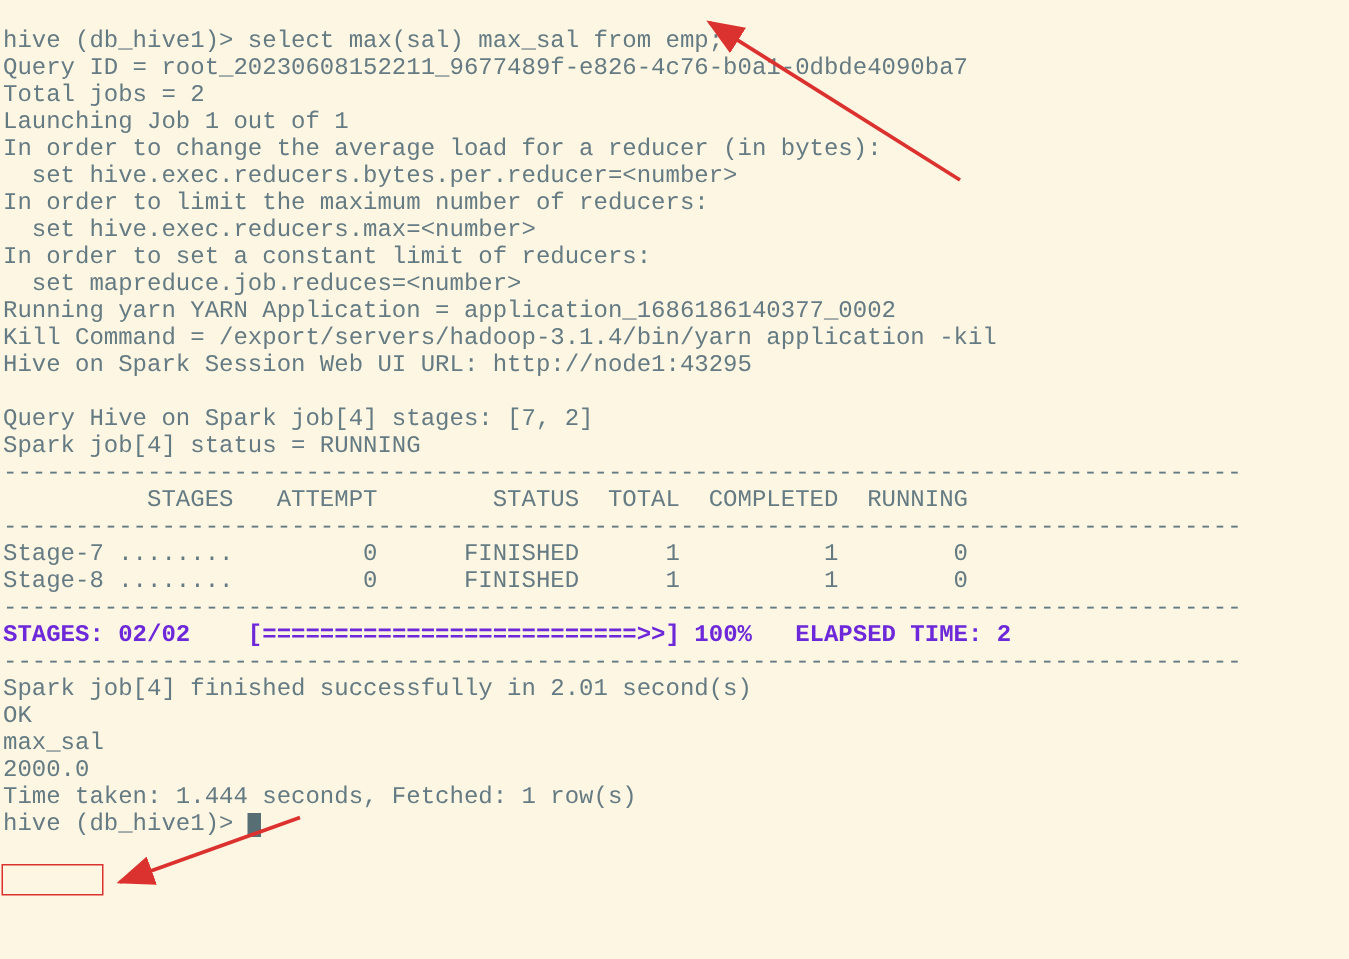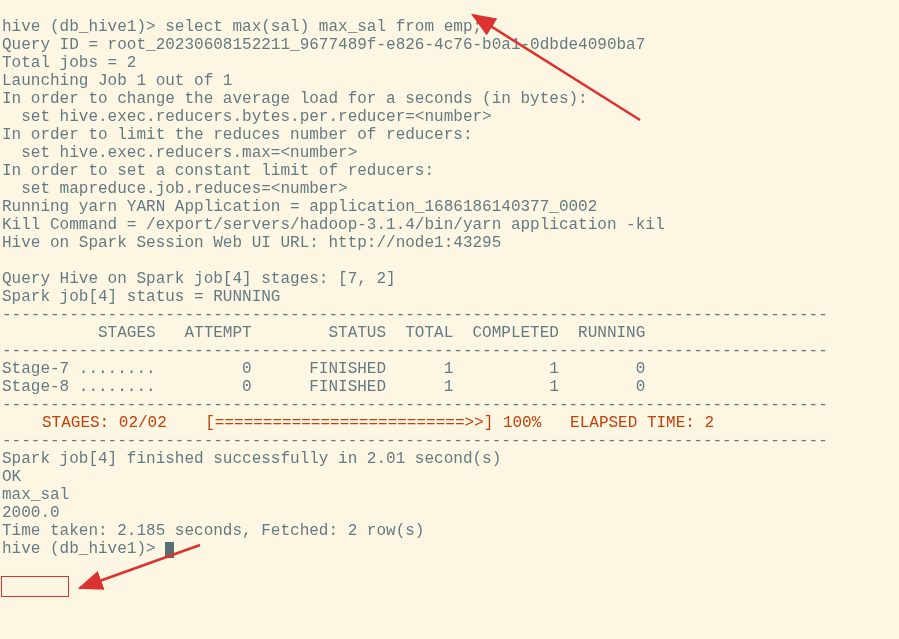--- a/index.html
+++ b/index.html
@@ -14,23 +14,22 @@
     color: #657b83;
     overflow: hidden;
     position: relative;
   }
   .terminal {
     white-space: pre;
     position: relative;
     padding: 0 2px;
   }
   .red-text {
-    color: #c2410c;
-    font-weight: normal;
-    margin-left: 40px;
+    color: #6d28d9;
+    font-weight: bold;
   }
   .cursor {
     display: inline-block;
     width: 9px;
     height: 16px;
     background: #586e75;
     vertical-align: text-bottom;
   }
   .highlight-box {
     position: absolute;
@@ -46,23 +45,23 @@
   }
 </style>
 </head>
 <body>
 
 <div class="terminal">
 <span>hive (db_hive1)&gt; select max(sal) max_sal from emp;</span>
 <span>Query ID = root_20230608152211_9677489f-e826-4c76-b0a1-0dbde4090ba7</span>
 <span>Total jobs = 2</span>
 <span>Launching Job 1 out of 1</span>
-<span>In order to change the average load for a seconds (in bytes):</span>
+<span>In order to change the average load for a reducer (in bytes):</span>
 <span>  set hive.exec.reducers.bytes.per.reducer=&lt;number&gt;</span>
-<span>In order to limit the reduces number of reducers:</span>
+<span>In order to limit the maximum number of reducers:</span>
 <span>  set hive.exec.reducers.max=&lt;number&gt;</span>
 <span>In order to set a constant limit of reducers:</span>
 <span>  set mapreduce.job.reduces=&lt;number&gt;</span>
 <span>Running yarn YARN Application = application_1686186140377_0002</span>
 <span>Kill Command = /export/servers/hadoop-3.1.4/bin/yarn application -kil</span>
 <span>Hive on Spark Session Web UI URL: http://node1:43295</span>
 <span></span>
 <span>Query Hive on Spark job[4] stages: [7, 2]</span>
 <span>Spark job[4] status = RUNNING</span>
 <span>--------------------------------------------------------------------------------------</span>
@@ -70,21 +69,21 @@
 <span>--------------------------------------------------------------------------------------</span>
 <span>Stage-7 ........         0      FINISHED      1          1        0</span>
 <span>Stage-8 ........         0      FINISHED      1          1        0</span>
 <span>--------------------------------------------------------------------------------------</span>
 <span class="red-text"><span>STAGES: 02/02    </span><span>[==========================&gt;&gt;] 100%   ELAPSED TIME: 2</span></span>
 <span>--------------------------------------------------------------------------------------</span>
 <span>Spark job[4] finished successfully in 2.01 second(s)</span>
 <span>OK</span>
 <span>max_sal</span>
 <span>2000.0</span>
-<span>Time taken: 2.185 seconds, Fetched: 2 row(s)</span>
+<span>Time taken: 1.444 seconds, Fetched: 1 row(s)</span>
 <span><span>hive (db_hive1)&gt; </span><span class="cursor"></span></span>
 </div>
 
 <div class="highlight-box" style="left:1px; top:576px; width:66px; height:19px;"></div>
 
 <svg class="overlay" width="899" height="639">
   <defs>
     <marker id="arrowhead" markerWidth="10" markerHeight="8" refX="9" refY="4" orient="auto">
       <polygon points="0 0, 10 4, 0 8" fill="#dc322f"></polygon>
     </marker>

